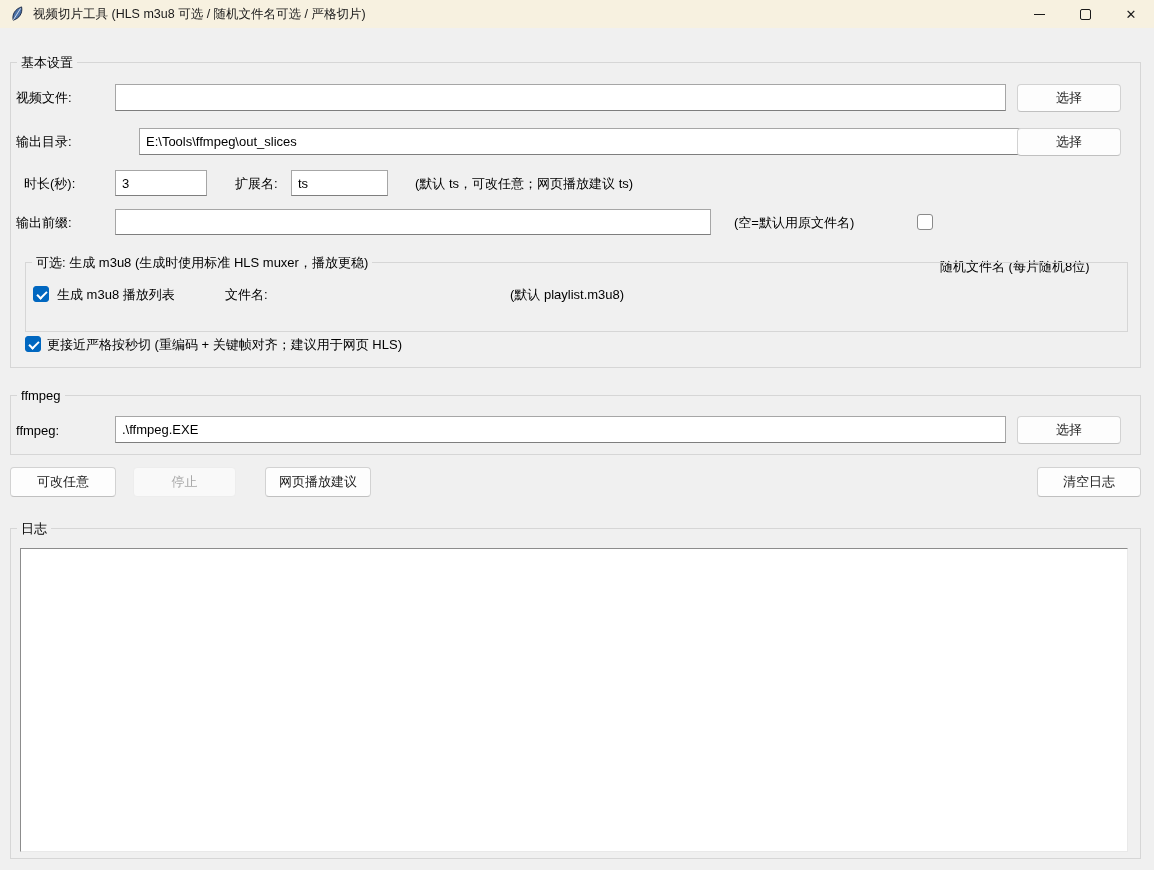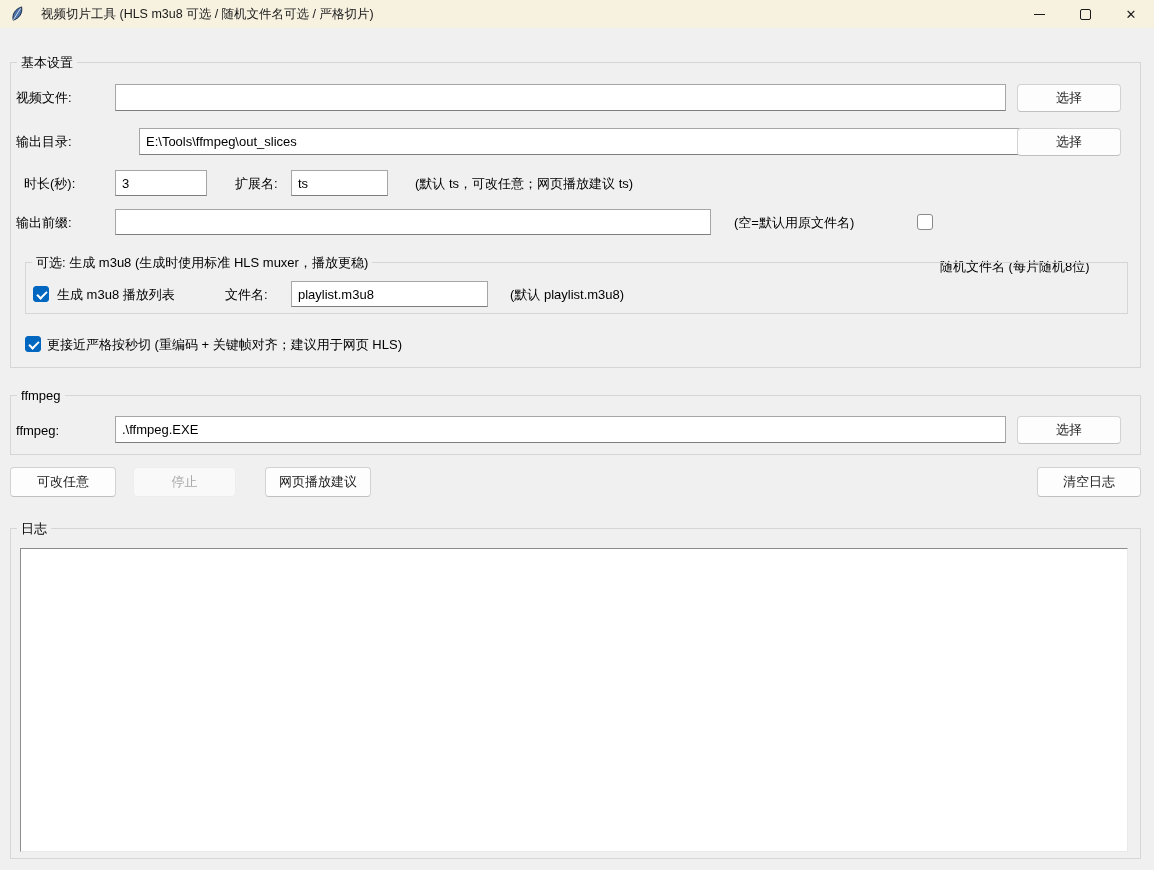--- a/index.html
+++ b/index.html
@@ -7,21 +7,21 @@
     position:relative; width:1154px; height:870px; background:#f0f0f0;
     font-family:"Liberation Sans", sans-serif; font-size:13px; color:#000;
     overflow:hidden; box-sizing:border-box;
   }
   
   .titlebar {
     position:absolute; left:0; top:0; width:1154px; height:28px;
     background:#f7f1e0; display:flex; align-items:center;
   }
   .app-icon { margin-left:9px; width:16px; height:16px; flex:0 0 auto; }
-  .title-text { margin-left:16px; font-size:12.5px; color:#1a1a1a; white-space:nowrap; }
+  .title-text { margin-left:8px; font-size:12.5px; color:#1a1a1a; white-space:nowrap; }
   .win-controls { position:absolute; right:0; top:0; height:28px; display:flex; }
   .win-btn { width:46px; height:28px; display:flex; align-items:center; justify-content:center; cursor:default; }
   .glyph-min { width:11px; height:0; border-top:1.4px solid #1a1a1a; }
   .glyph-max { width:9px; height:9px; border:1.4px solid #1a1a1a; border-radius:2px; background:transparent; }
   .glyph-close { font-size:13px; color:#1a1a1a; line-height:1; }
   
   .groupbox { position:absolute; border:1px solid #d6d6d6; box-sizing:border-box; }
   .gb-label {
     position:absolute; top:-9px; left:6px; background:#f0f0f0; padding:0 4px;
     font-size:13px; white-space:nowrap; line-height:17px;
@@ -97,27 +97,26 @@
   <span class="lbl" style="left:235px; top:176px;">扩展名:</span>
   <input class="entry" style="left: 291px; top: 170px; width: 97px; height: 26px;" value="ts">
   <span class="lbl" style="left:415px; top:176px;">(默认 ts，可改任意；网页播放建议 ts)</span>
 
   <span class="lbl" style="left:16px; top:215px;">输出前缀:</span>
   <input class="entry" style="left: 115px; top: 209px; width: 596px; height: 26px;" value="">
   <span class="lbl" style="left:734px; top:215px;">(空=默认用原文件名)</span>
   <span class="checkbox" style="left:917px; top:214px;"></span>
   <span class="lbl" style="left:940px; top:215px;margin-top:44px;">随机文件名 (每片随机8位)</span>
 
-  <div class="groupbox" style="left:25px; top:262px; width:1103px; height:52px;">
+  <div class="groupbox" style="left:25px; top:262px; width:1103px; height:70px;">
     <span class="gb-label">可选: 生成 m3u8 (生成时使用标准 HLS muxer，播放更稳)</span>
   </div>
   <span class="checkbox checked" style="left:33px; top:286px;"></span>
   <span class="lbl" style="left:57px; top:287px;">生成 m3u8 播放列表</span>
   <span class="lbl" style="left:225px; top:287px;">文件名:</span>
-  <input class="entry" style="left: 291px; top: 281px; width: 197px; height: 26px;" value="playlist.m3u8">
   <span class="lbl" style="left:510px; top:287px;">(默认 playlist.m3u8)</span>
 
   <span class="checkbox checked" style="left:25px; top:336px;"></span>
   <span class="lbl" style="left:47px; top:337px;">更接近严格按秒切 (重编码 + 关键帧对齐；建议用于网页 HLS)</span>
 
   <div class="groupbox" style="left:10px; top:395px; width:1131px; height:60px;">
     <span class="gb-label">ffmpeg</span>
   </div>
   <span class="lbl" style="left:16px; top:423px;">ffmpeg:</span>
   <input class="entry" style="left: 115px; top: 416px; width: 891px; height: 27px;" value=".\ffmpeg.EXE">

